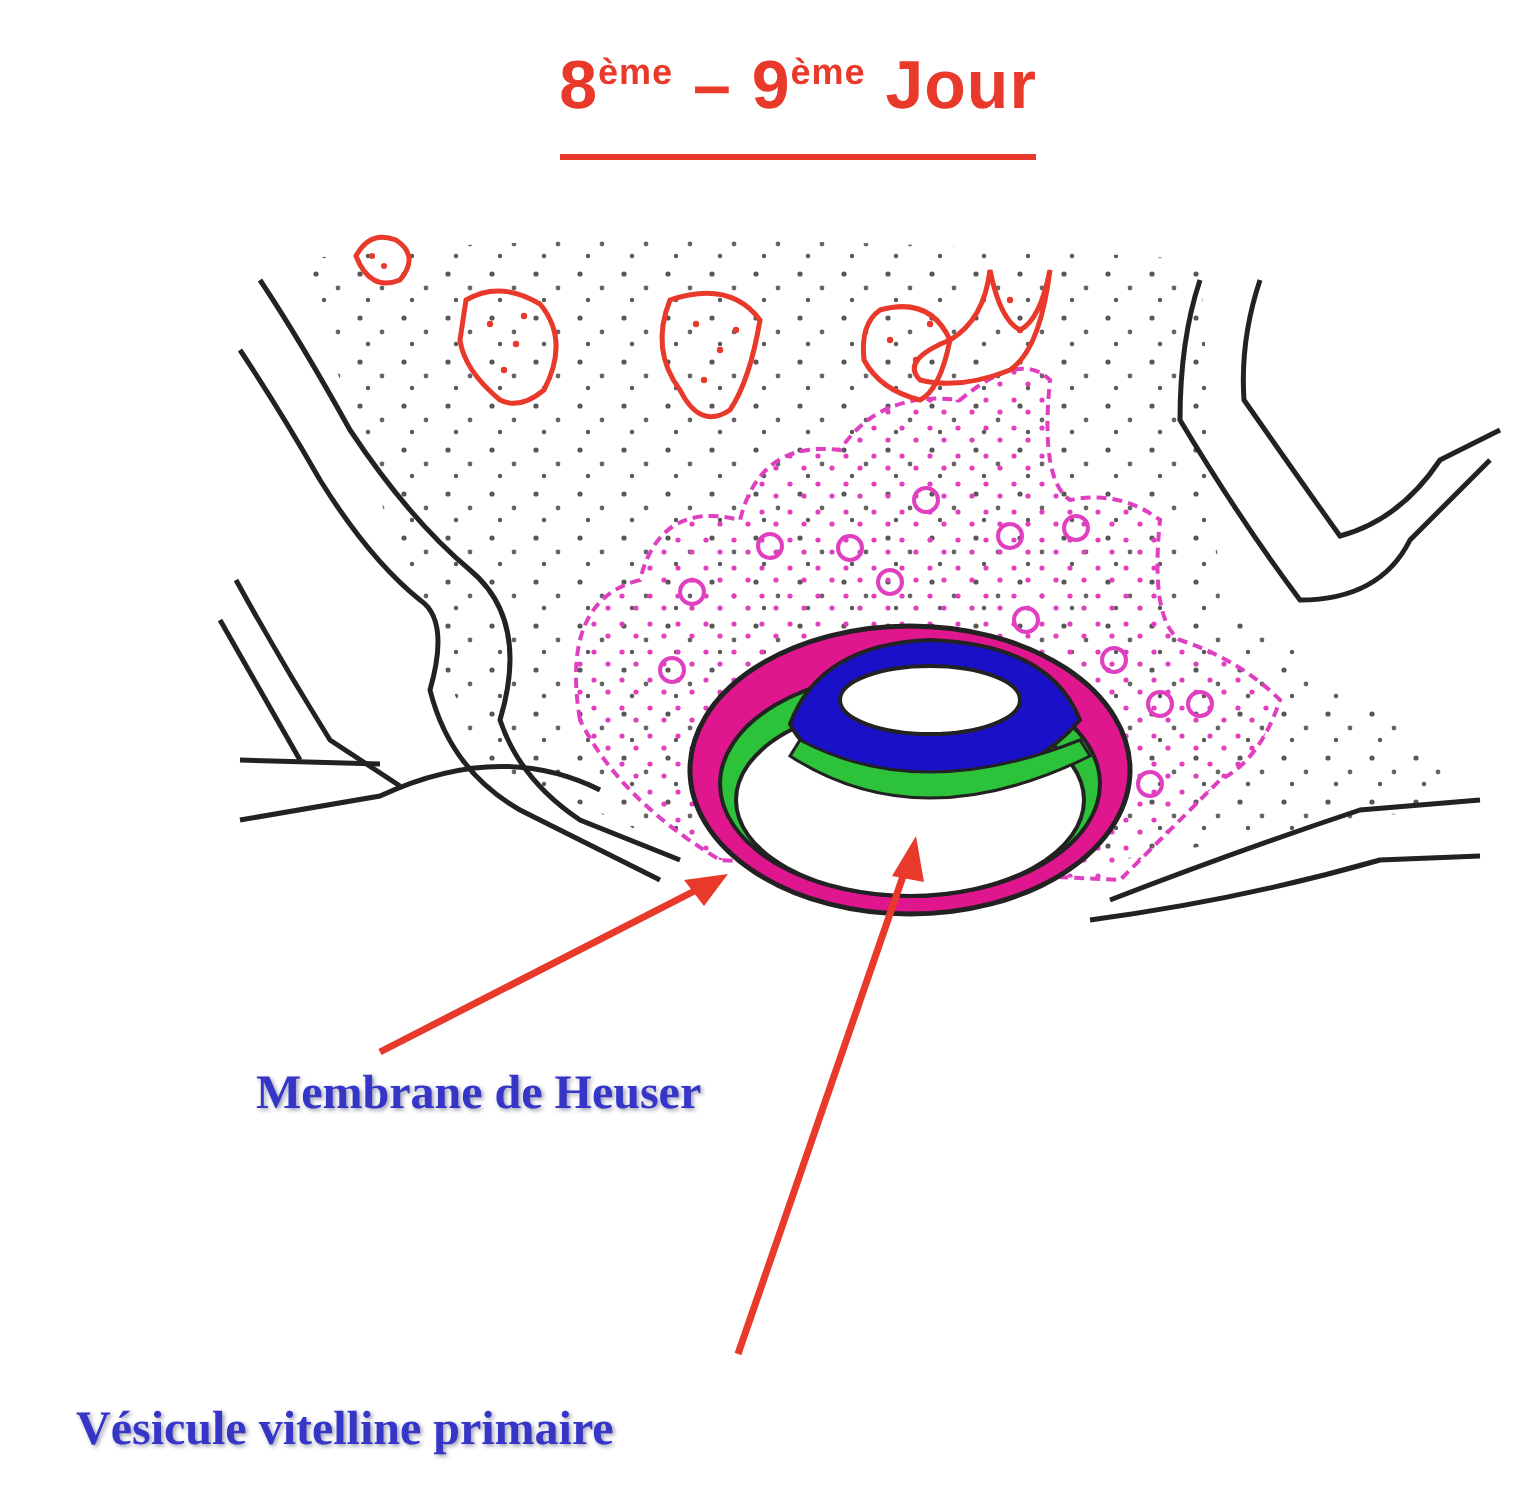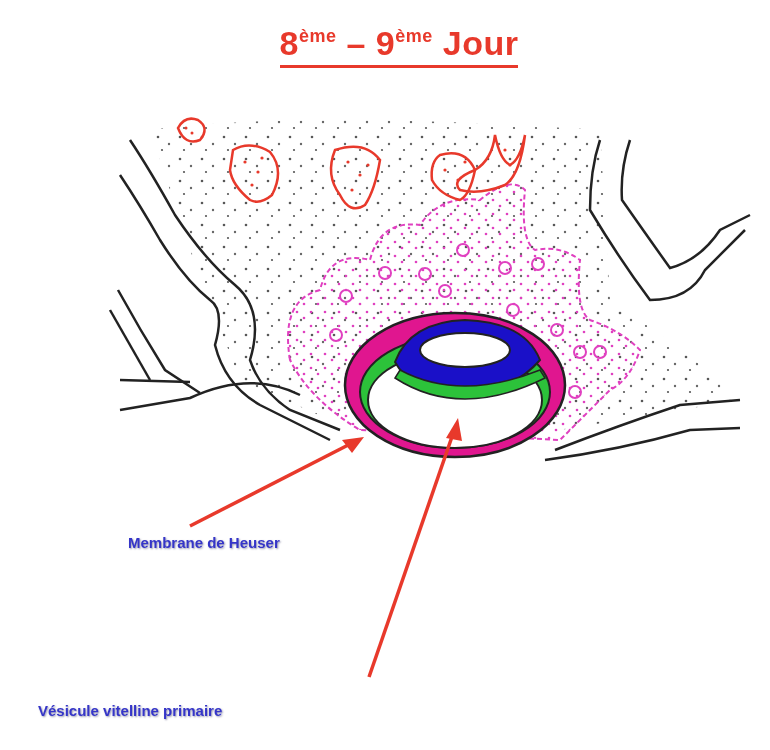--- a/index.html
+++ b/index.html
@@ -1,20 +1,20 @@
 <!DOCTYPE html>
 <html><head>
 <meta charset="utf-8">
 <style>
   html,body{margin:0;padding:0;background:#ffffff;}
   body{width:770px;height:750px;position:relative;overflow:hidden;font-family:"Liberation Sans","DejaVu Sans",sans-serif;}
   .title{position:absolute;left:0;top:24px;width:770px;text-align:center;color:#e8392b;font-weight:bold;font-size:34px;letter-spacing:0.5px;}
-  .title .inner{display:inline-block;border-bottom:3px solid #e8392b;padding-bottom:2px;margin-left:28px;}
+  .title .inner{display:inline-block;border-bottom:3px solid #e8392b;padding-bottom:14px;margin-left:28px;}
   .title sup{font-size:18px;vertical-align:top;position:relative;top:2px;}
-  .label{position:absolute;color:#3535c8;font-weight:bold;font-size:15px;text-shadow:1px 1px 2px #9a9ab0;}
+  .label{position:absolute;color:#3535c8;font-weight:bold;font-size:24px;text-shadow:1px 1px 2px #9a9ab0;font-family:Liberation Serif, serif;}
   #lbl-heuser{left:128px;top:534px;}
   #lbl-vesicule{left:38px;top:702px;}
   svg{position:absolute;left:0;top:0;}
 </style>
 </head>
 <body>
 
 <div class="title">
   <span class="inner"><span>8</span><sup>ème</sup><span> – </span><span>9</span><sup>ème</sup><span> Jour</span></span>
 </div>

